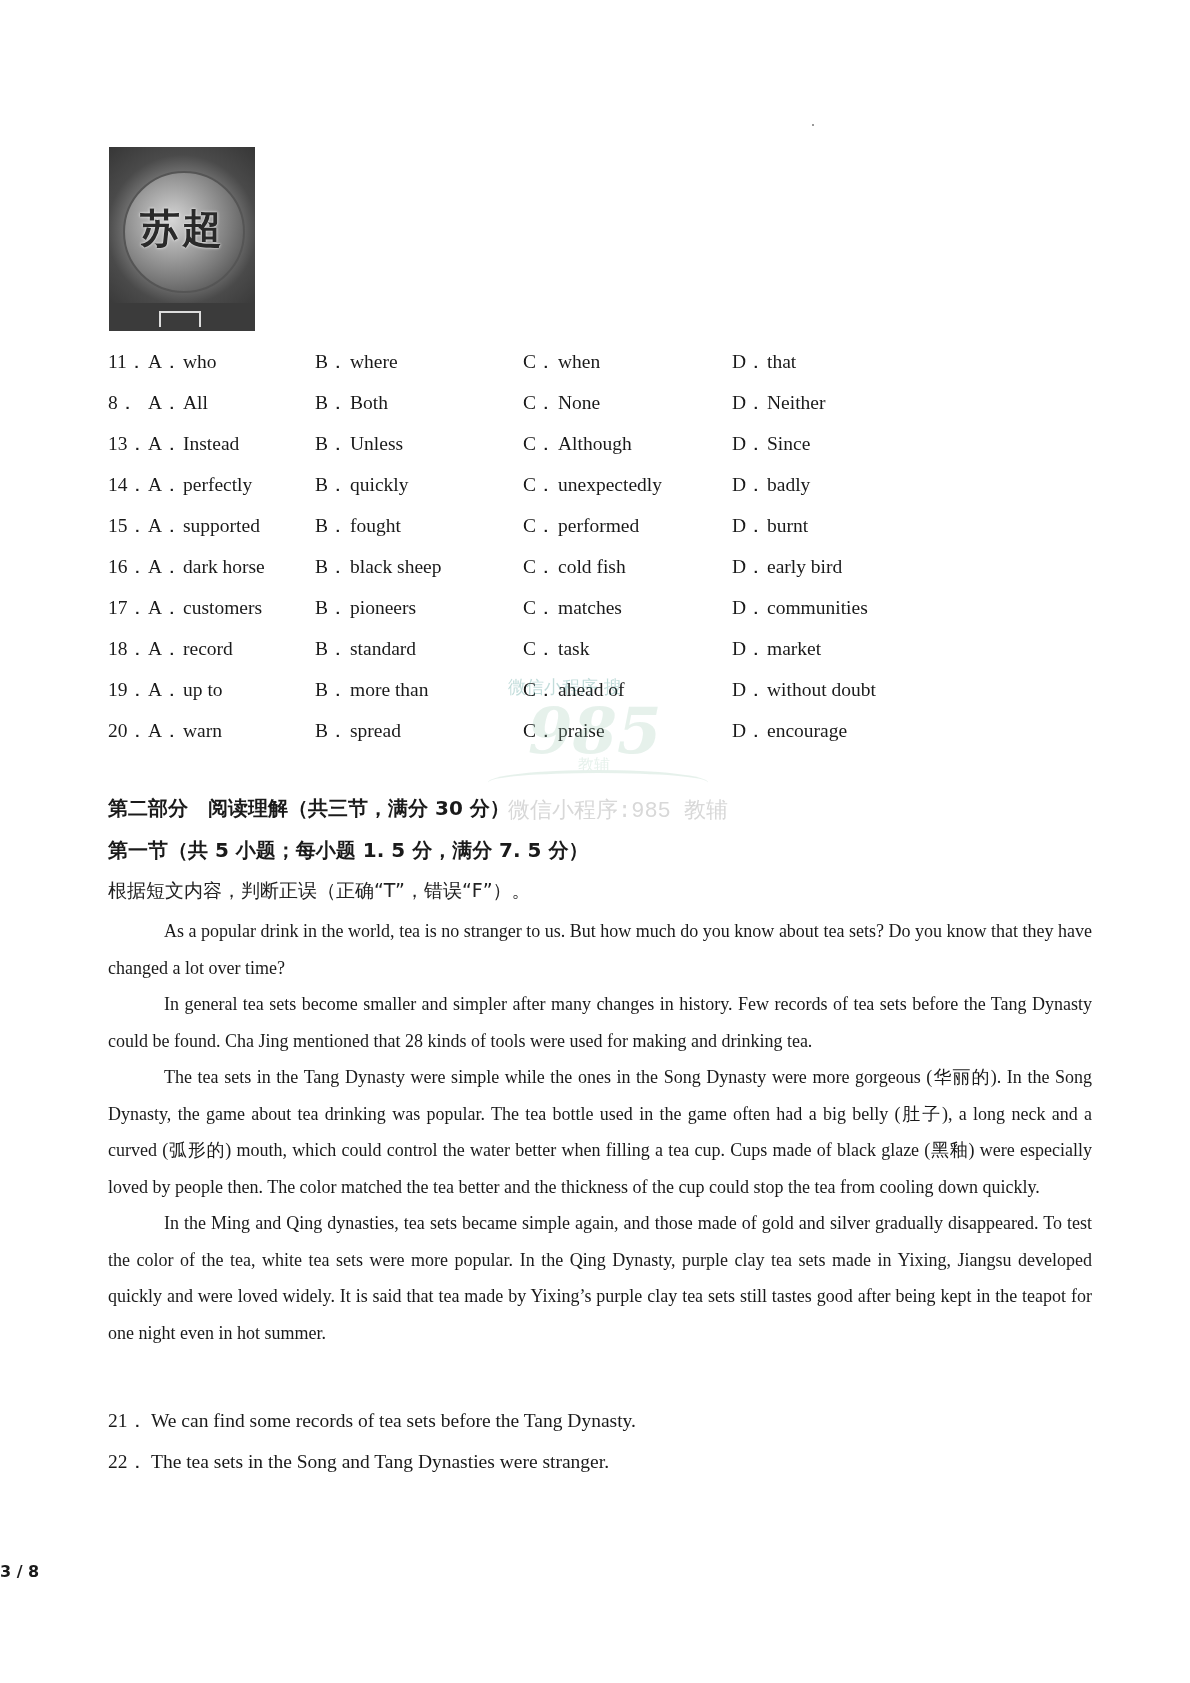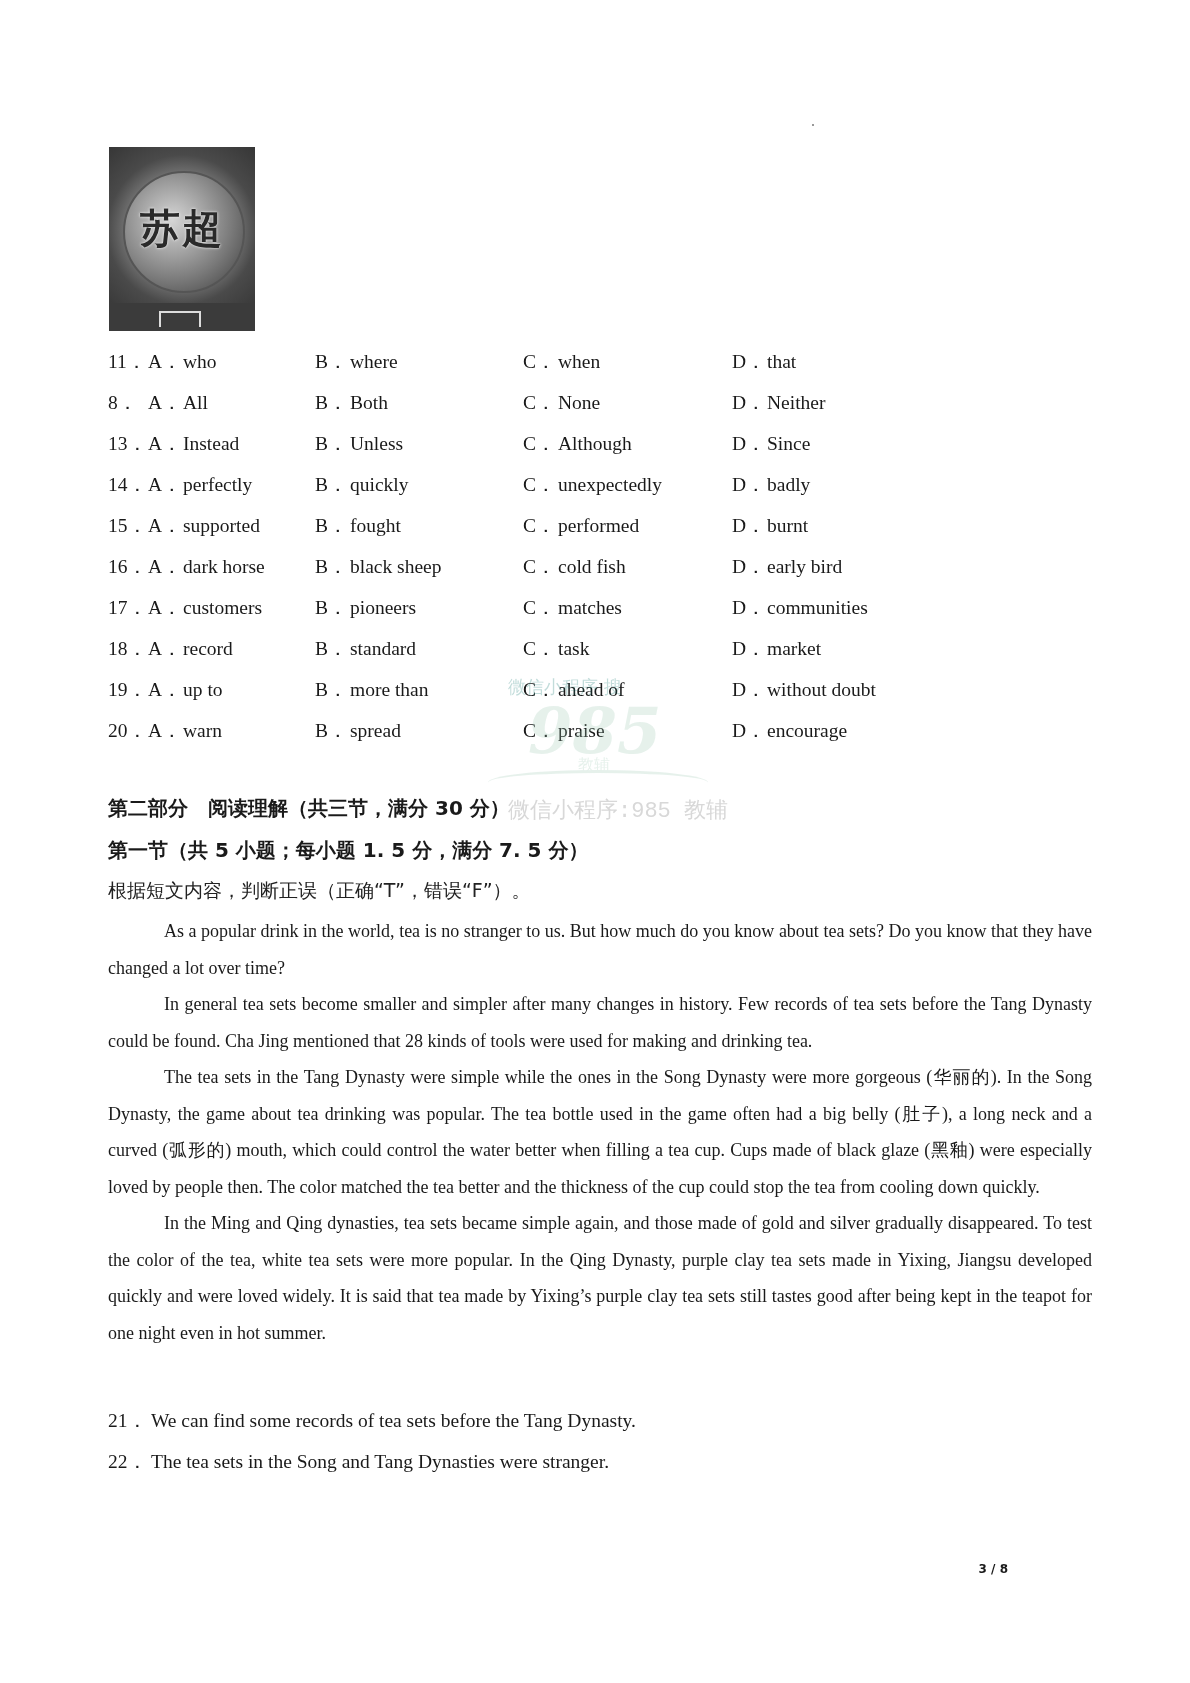--- a/index.html
+++ b/index.html
@@ -39,22 +39,22 @@
   .sec-title { position:absolute; left:108px; font-size:20px; font-weight:bold; font-family:"DejaVu Sans", sans-serif; }
   .instr { position:absolute; left:108px; top:878px; font-size:19px; font-family:"DejaVu Sans", sans-serif; color:#222; }
 
   .passage { position:absolute; left:108px; top:913px; width:984px; font-size:18px; line-height:36.5px; text-align:justify; }
   .passage p { margin:0; text-indent:56px; }
 
   .questions { position:absolute; left:108px; top:1406px; width:980px; }
   .q-row { height:41px; font-size:19.5px; line-height:30px; }
   .q-row .q-num { display:inline-block; width:43px; }
 
-  .page-num { position:absolute; left:0; width:1008px; top:1562px; text-align:right;
-              font-family:"DejaVu Sans", sans-serif; font-weight:bold; font-size:12px; }
+  .page-num { position:absolute; left:0; width:1008px; top:1562px; text-align:left;
+              font-family:"DejaVu Sans", sans-serif; font-weight:bold; font-size:16px; }
 </style>
 </head>
 <body>
 
 <div class="page">
 
   <div class="dot"></div>
 
   <div class="figure">
     <div class="ball"></div>

